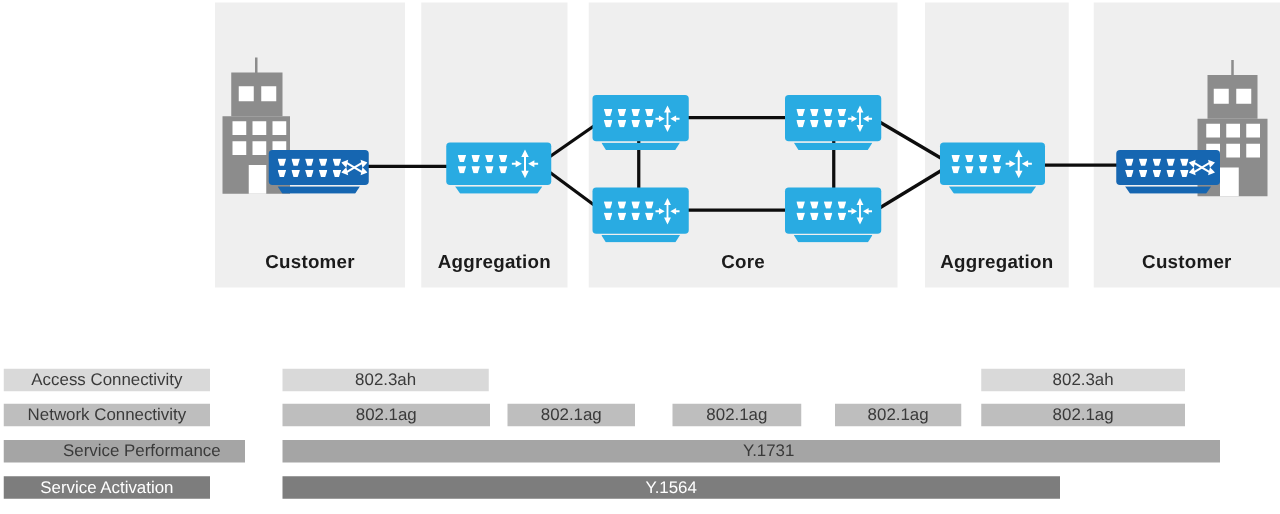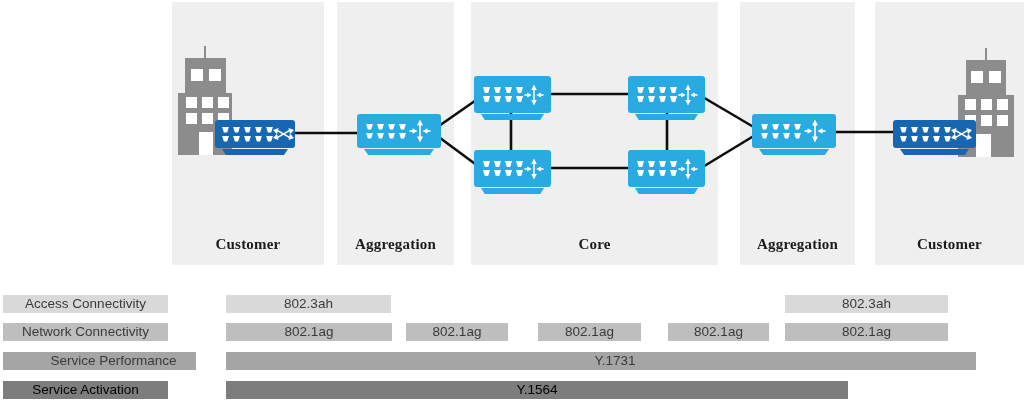--- a/index.html
+++ b/index.html
@@ -1,21 +1,21 @@
 <!DOCTYPE html>
 <html style="--c-edge-device-blue: #1666b1; --c-network-device-blue: #29abe2; --c-panel-bg: #efefef; --c-panel-label-text: #1b1b1b; --c-building-gray: #8c8c8c; --c-link-line: #0d0d0d; --c-row-access: #d9d9d9; --c-row-network: #bebebe; --c-row-performance: #a5a5a5; --c-row-activation: #7d7d7d; --c-bar-text: #3a3a3a;"><head>
 <meta charset="utf-8">
 <style>
   html,body{margin:0;padding:0;background:#fff;}
   .stage{
     position:relative;width:1024px;height:411px;overflow:hidden;
     font-family:"Liberation Sans","DejaVu Sans",sans-serif;background:#fff;
   }
   
-  .panel{position:absolute;top:2px;height:263px;background:var(--c-panel-bg,#efefef);z-index:1;font-family:Liberation Serif, serif;}
+  .panel{position:absolute;top:2px;height:228px;background:var(--c-panel-bg,#efefef);z-index:1;}
   .panel-label{
     position:absolute;bottom:12px;left:0;width:100%;text-align:center;
     font-size:15px;font-weight:bold;color:var(--c-panel-label-text,#1b1b1b);letter-spacing:.2px;
   }
   .p1{left:172px;width:152px;}
   .p2{left:337px;width:117px;}
   .p3{left:471px;width:247px;}
   .p4{left:740px;width:115px;}
   .p5{left:875px;width:149px;}
   
@@ -49,21 +49,21 @@
   .dev-icon{flex:0 0 auto;}
   
   .oam-label,.oam-bar{
     position:absolute;height:18px;line-height:18px;text-align:center;
     font-size:13.5px;color:var(--c-bar-text,#3a3a3a);z-index:1;
   }
   .r1{top:295px;background:var(--c-row-access,#d9d9d9);}
   .r2{top:323px;background:var(--c-row-network,#bebebe);}
   .r3{top:352px;background:var(--c-row-performance,#a5a5a5);padding-left:28px;}
   .r4{top:381px;background:var(--c-row-activation,#7d7d7d);}
-  .r4.oam-label,.r4.oam-bar{color:#000000;}
+  .r4.oam-label,.r4.oam-bar{color:#ffffff;}
   .oam-label{left:3px;width:165px;}
 </style>
 </head>
 <body>
 
 <div class="stage">
 
   <div class="panel p1">
     <span class="panel-label">Customer</span>
   </div>

